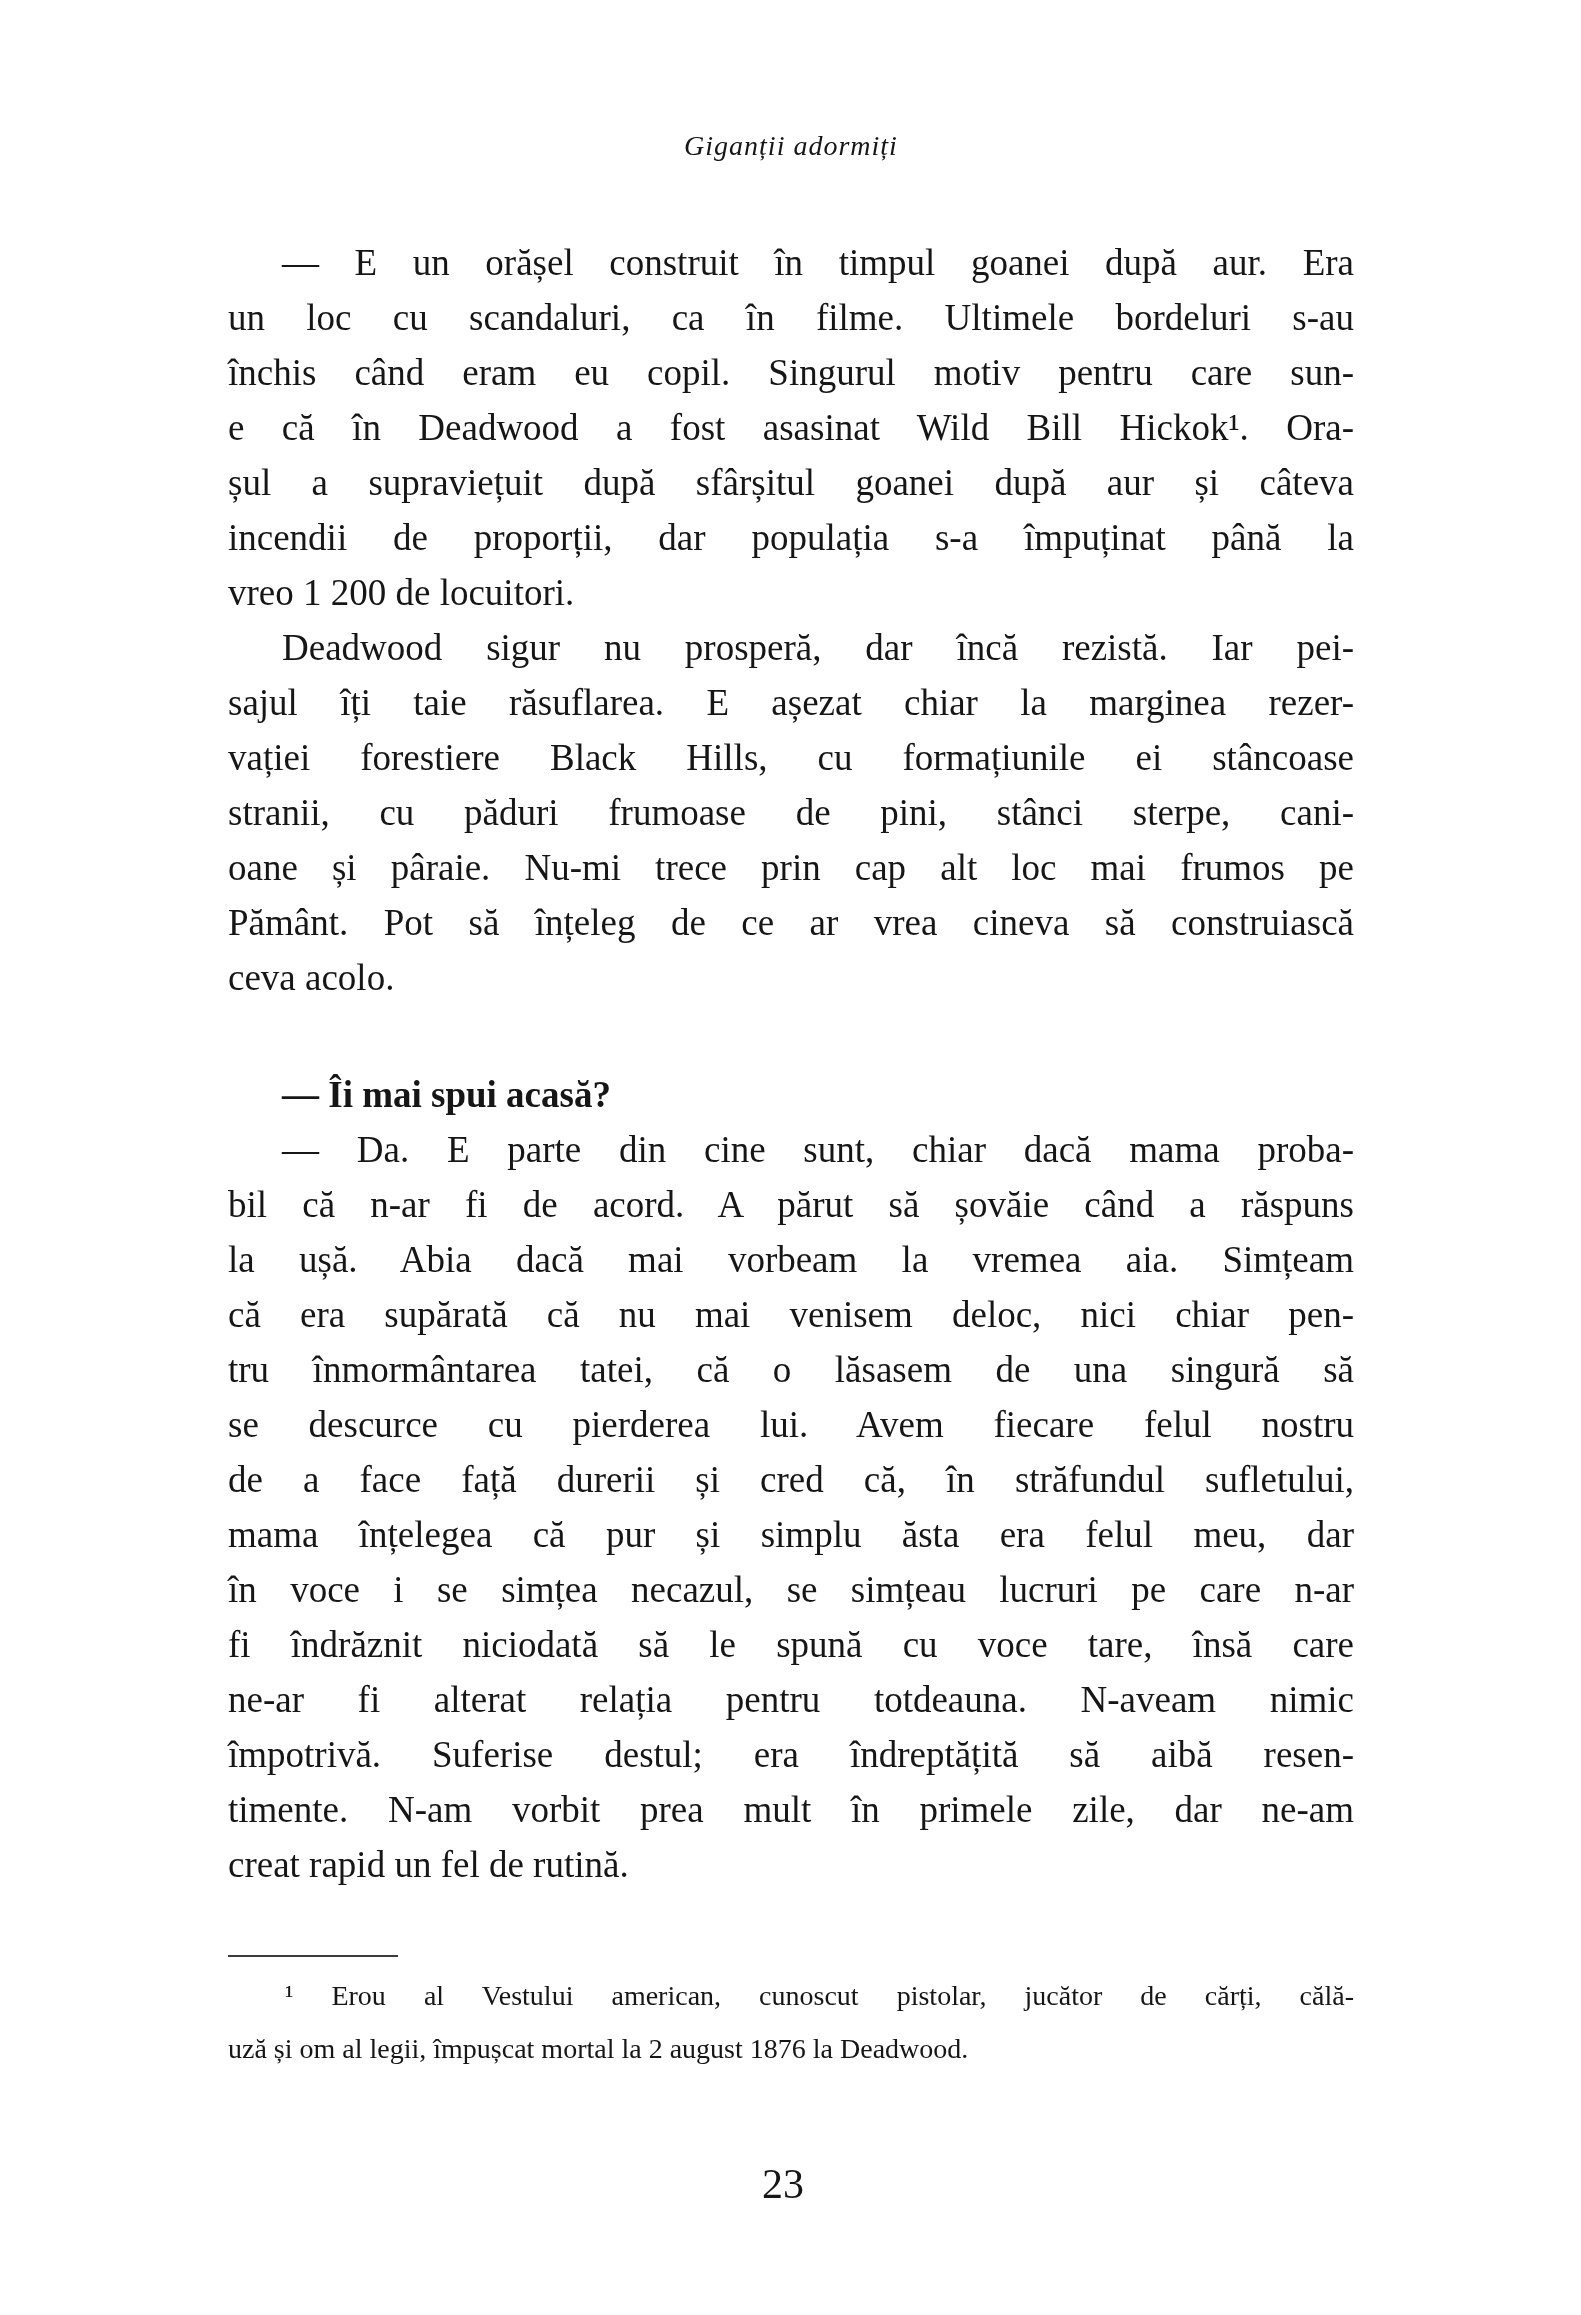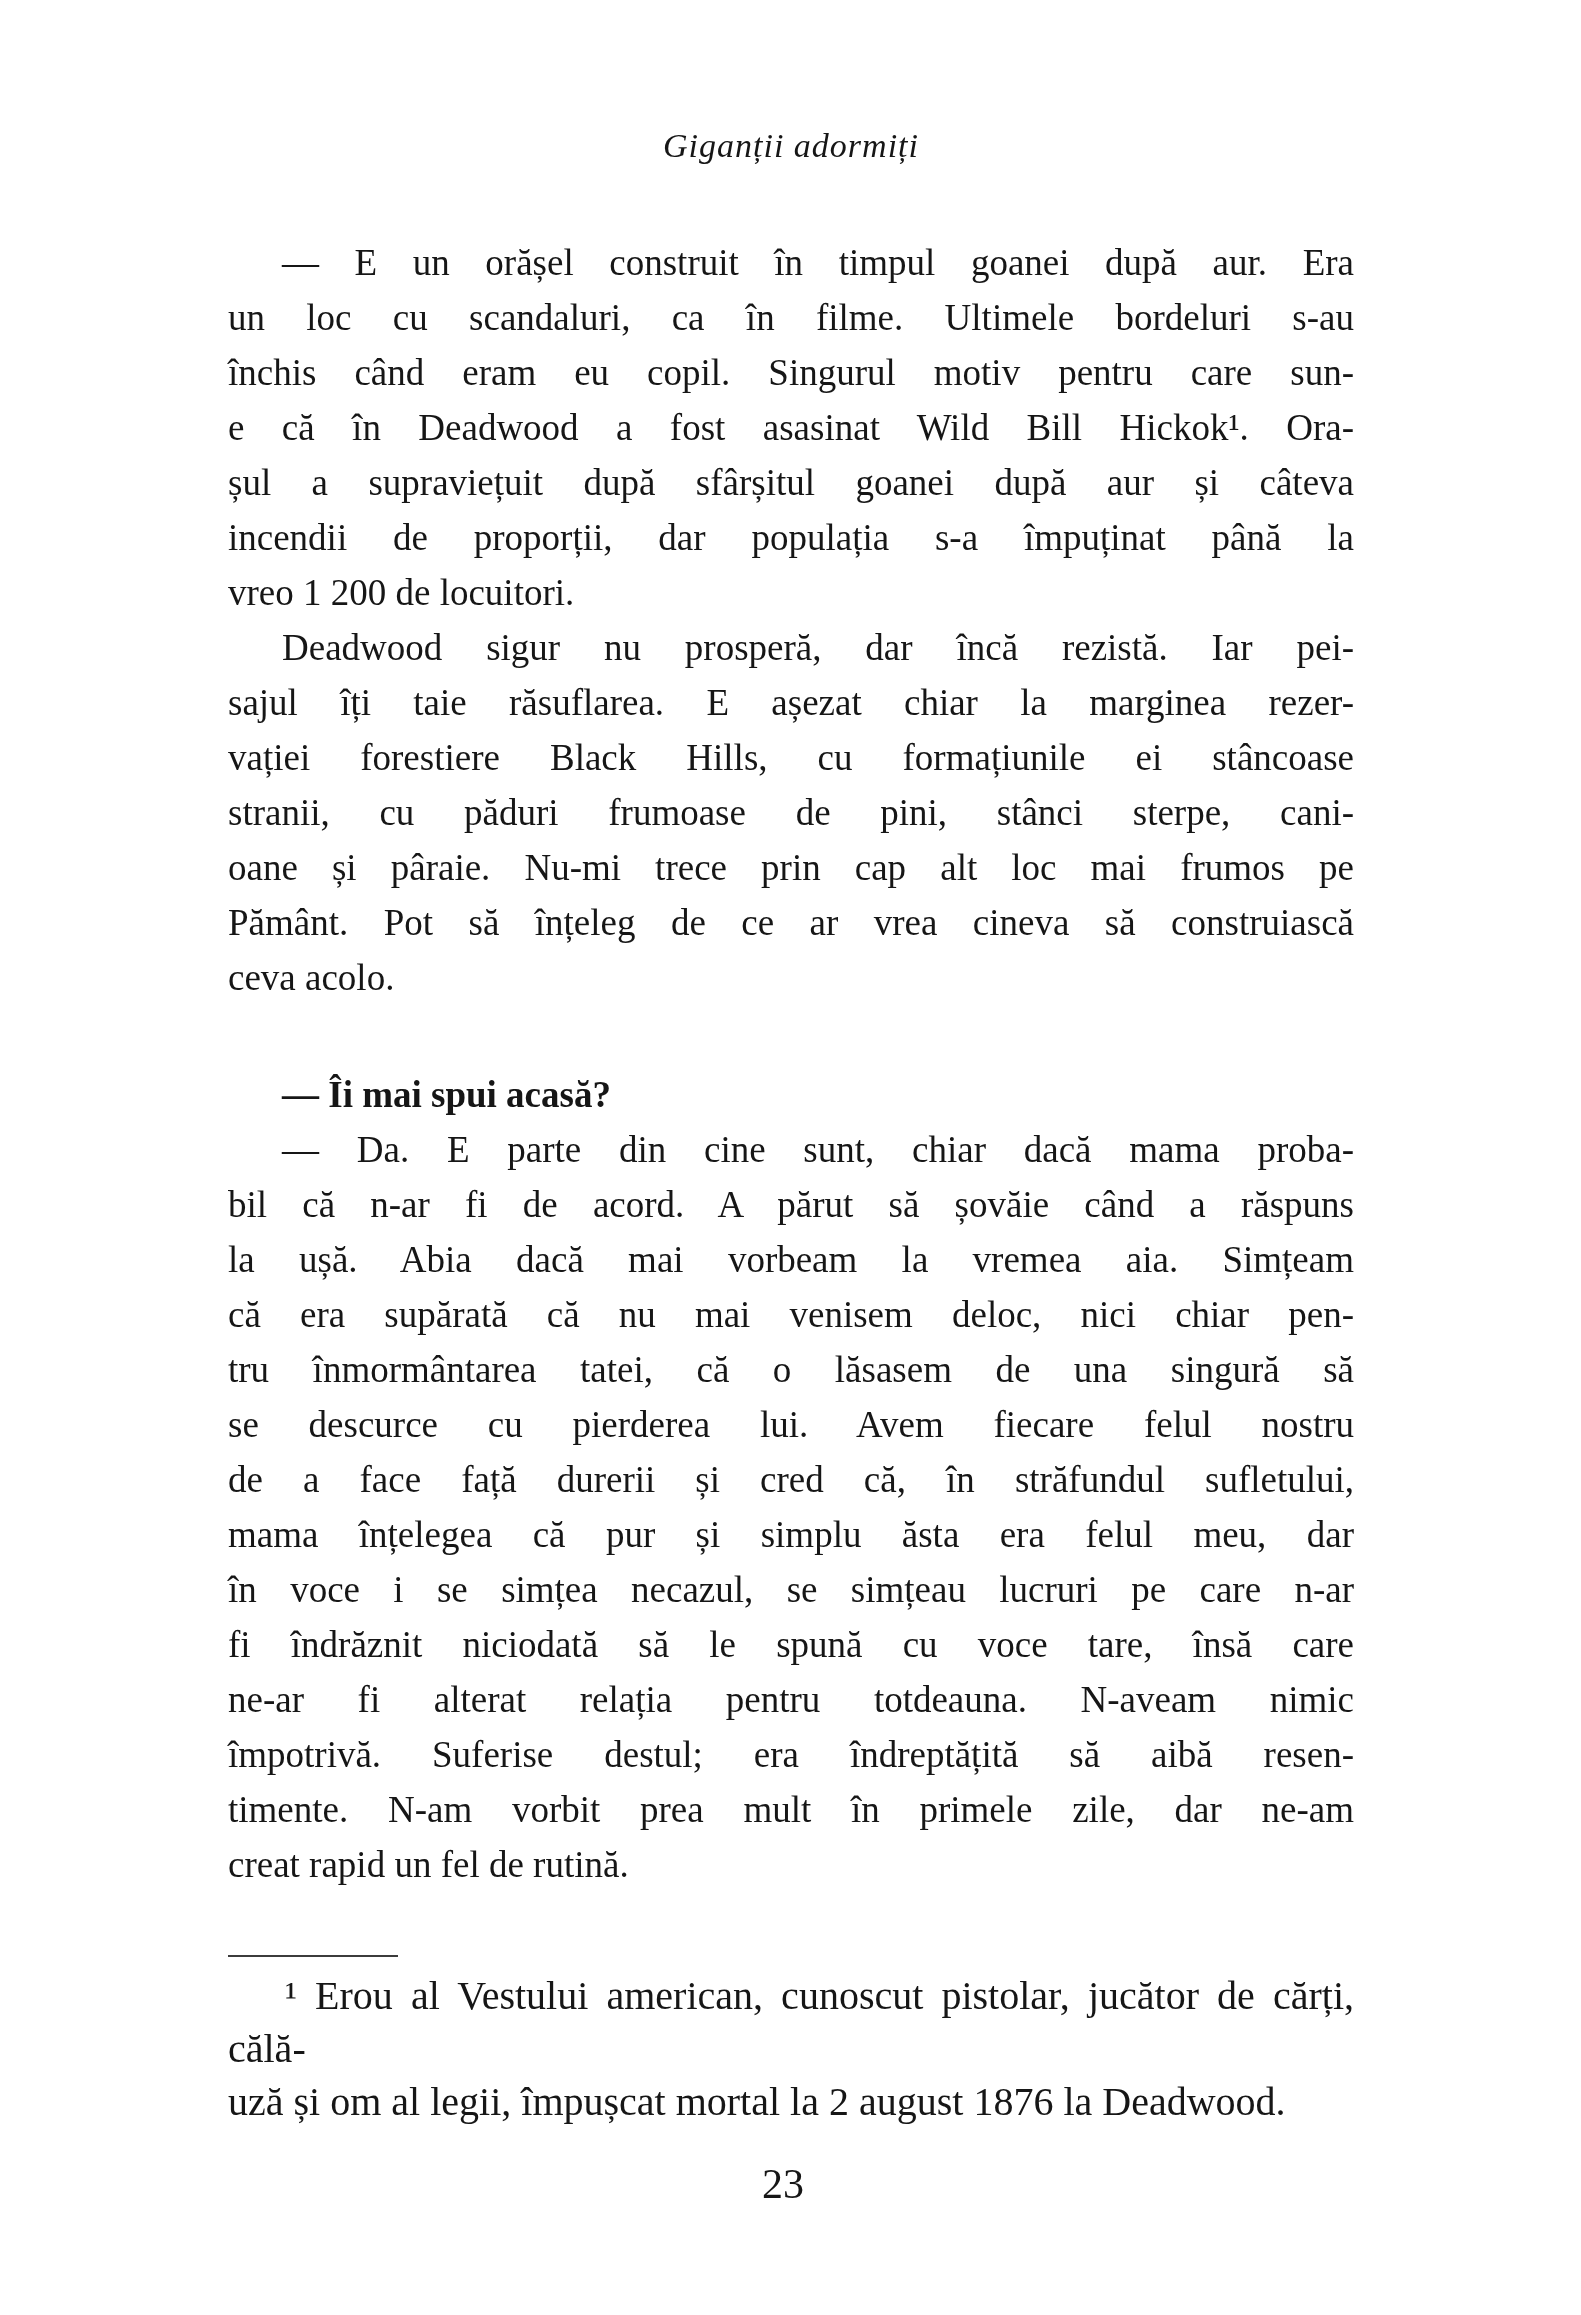--- a/index.html
+++ b/index.html
@@ -14,21 +14,21 @@
     background: #ffffff;
     color: #161616;
     font-family: "Liberation Serif", "DejaVu Serif", serif;
     box-sizing: border-box;
     padding: 124px 227px 0 228px;
     overflow: hidden;
   }
   .running-header {
     text-align: center;
     font-style: italic;
-    font-size: 34px;
+    font-size: 28px;
     line-height: 44px;
     height: 44px;
     letter-spacing: 1px;
   }
   .body-text {
     margin-top: 67px;
     font-size: 37px;
     line-height: 55px;
   }
   .line {
@@ -40,21 +40,21 @@
   .para.space-before { margin-top: 62px; }
   .para.bold .line   { font-weight: bold; }
   .footnote { margin-top: 63px; }
   .fn-rule {
     width: 170px;
     height: 0;
     border-top: 2.9px solid #3c3c3c;
   }
   .fn-lines {
     margin-top: 12.4px;
-    font-size: 40px;
+    font-size: 28px;
     line-height: 53px;
   }
   .fn-lines .line.indent { text-indent: 57px; }
   .page-number {
     position: absolute;
     left: 0;
     right: 15px;
     top: 2160px;
     text-align: center;
     font-size: 42px;

